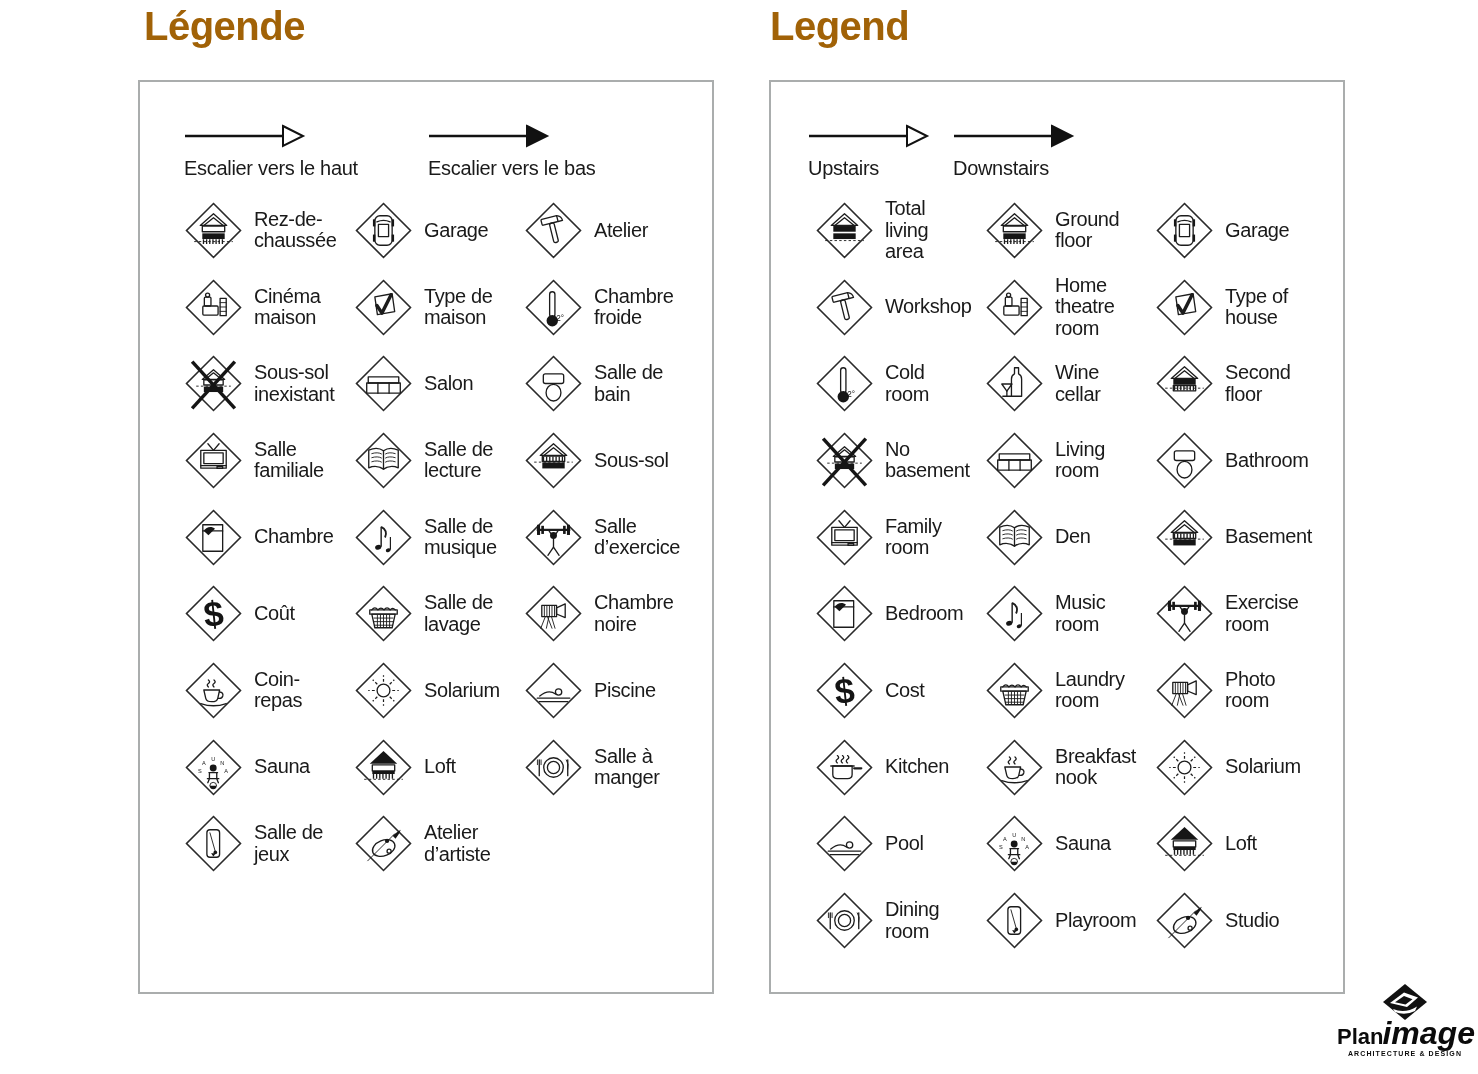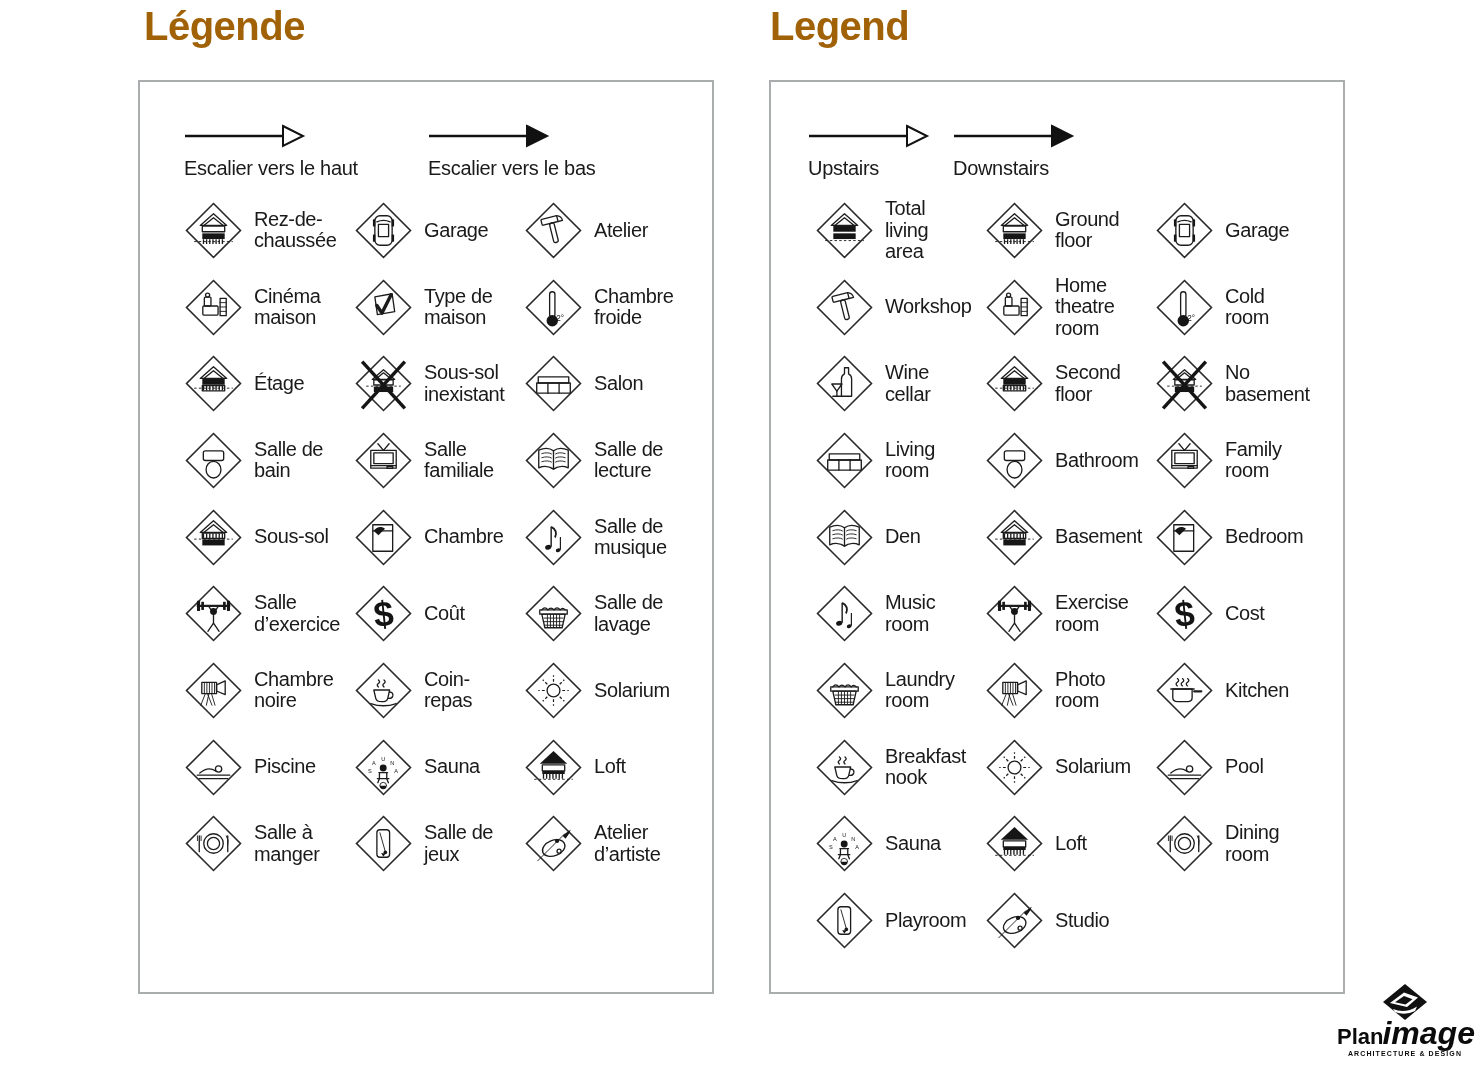--- a/index.html
+++ b/index.html
@@ -346,26 +346,20 @@
         </div>
         <div class="cell">
           <svg class="sym" viewBox="0 0 58 58">
             <use href="#sym-thermometer-icon" xlink:href="#sym-thermometer-icon"></use>
           </svg>
           <div class="cell-label">Chambre
 froide</div>
         </div>
         <div class="cell">
           <svg class="sym" viewBox="0 0 58 58">
-            <use href="#sym-second-floor-house-icon" xlink:href="#sym-second-floor-house-icon"></use>
-          </svg>
-          <div class="cell-label">Étage</div>
-        </div>
-        <div class="cell">
-          <svg class="sym" viewBox="0 0 58 58">
             <use href="#sym-no-basement-icon" xlink:href="#sym-no-basement-icon"></use>
           </svg>
           <div class="cell-label">Sous-sol
 inexistant</div>
         </div>
         <div class="cell">
           <svg class="sym" viewBox="0 0 58 58">
             <use href="#sym-sofa-icon" xlink:href="#sym-sofa-icon"></use>
           </svg>
           <div class="cell-label">Salon</div>
@@ -538,20 +532,27 @@
         <div class="cell">
           <svg class="sym" viewBox="0 0 58 58">
             <use href="#sym-projector-icon" xlink:href="#sym-projector-icon"></use>
           </svg>
           <div class="cell-label">Home
 theatre
 room</div>
         </div>
         <div class="cell">
           <svg class="sym" viewBox="0 0 58 58">
+            <use href="#sym-check-box-icon" xlink:href="#sym-check-box-icon"></use>
+          </svg>
+          <div class="cell-label">Type of
+house</div>
+        </div>
+        <div class="cell">
+          <svg class="sym" viewBox="0 0 58 58">
             <use href="#sym-thermometer-icon" xlink:href="#sym-thermometer-icon"></use>
           </svg>
           <div class="cell-label">Cold
 room</div>
         </div>
         <div class="cell">
           <svg class="sym" viewBox="0 0 58 58">
             <use href="#sym-wine-bottle-glass-icon" xlink:href="#sym-wine-bottle-glass-icon"></use>
           </svg>
           <div class="cell-label">Wine

